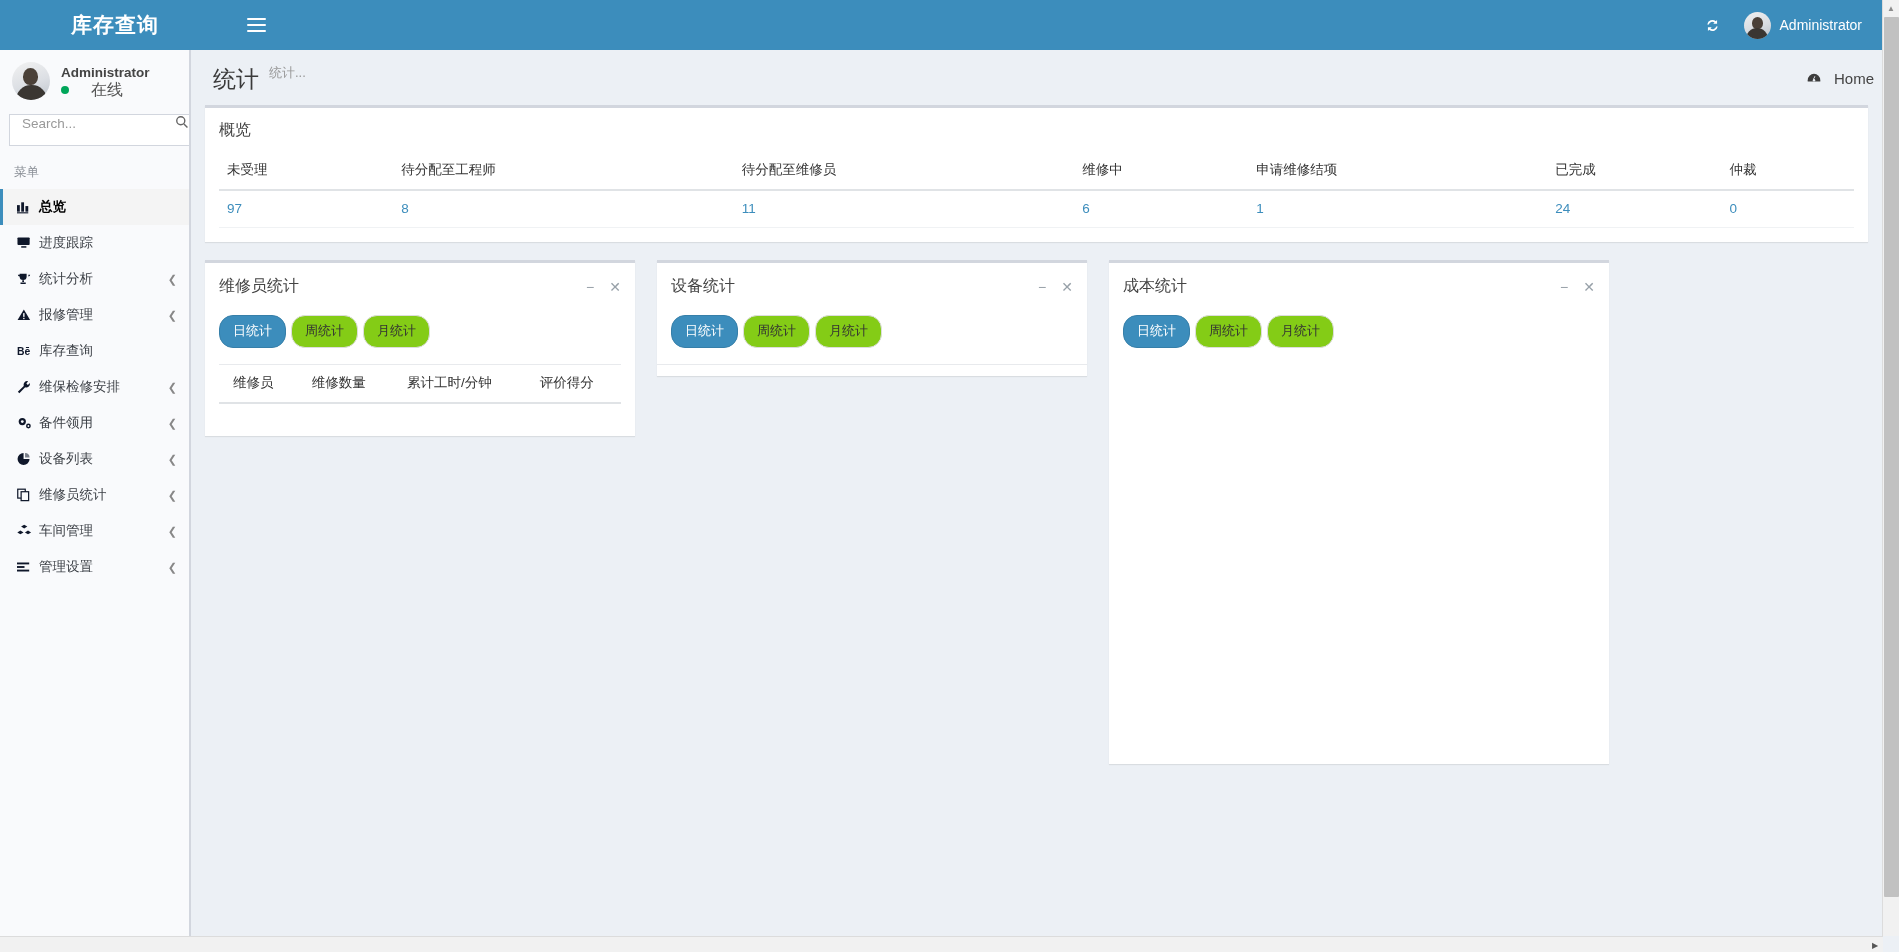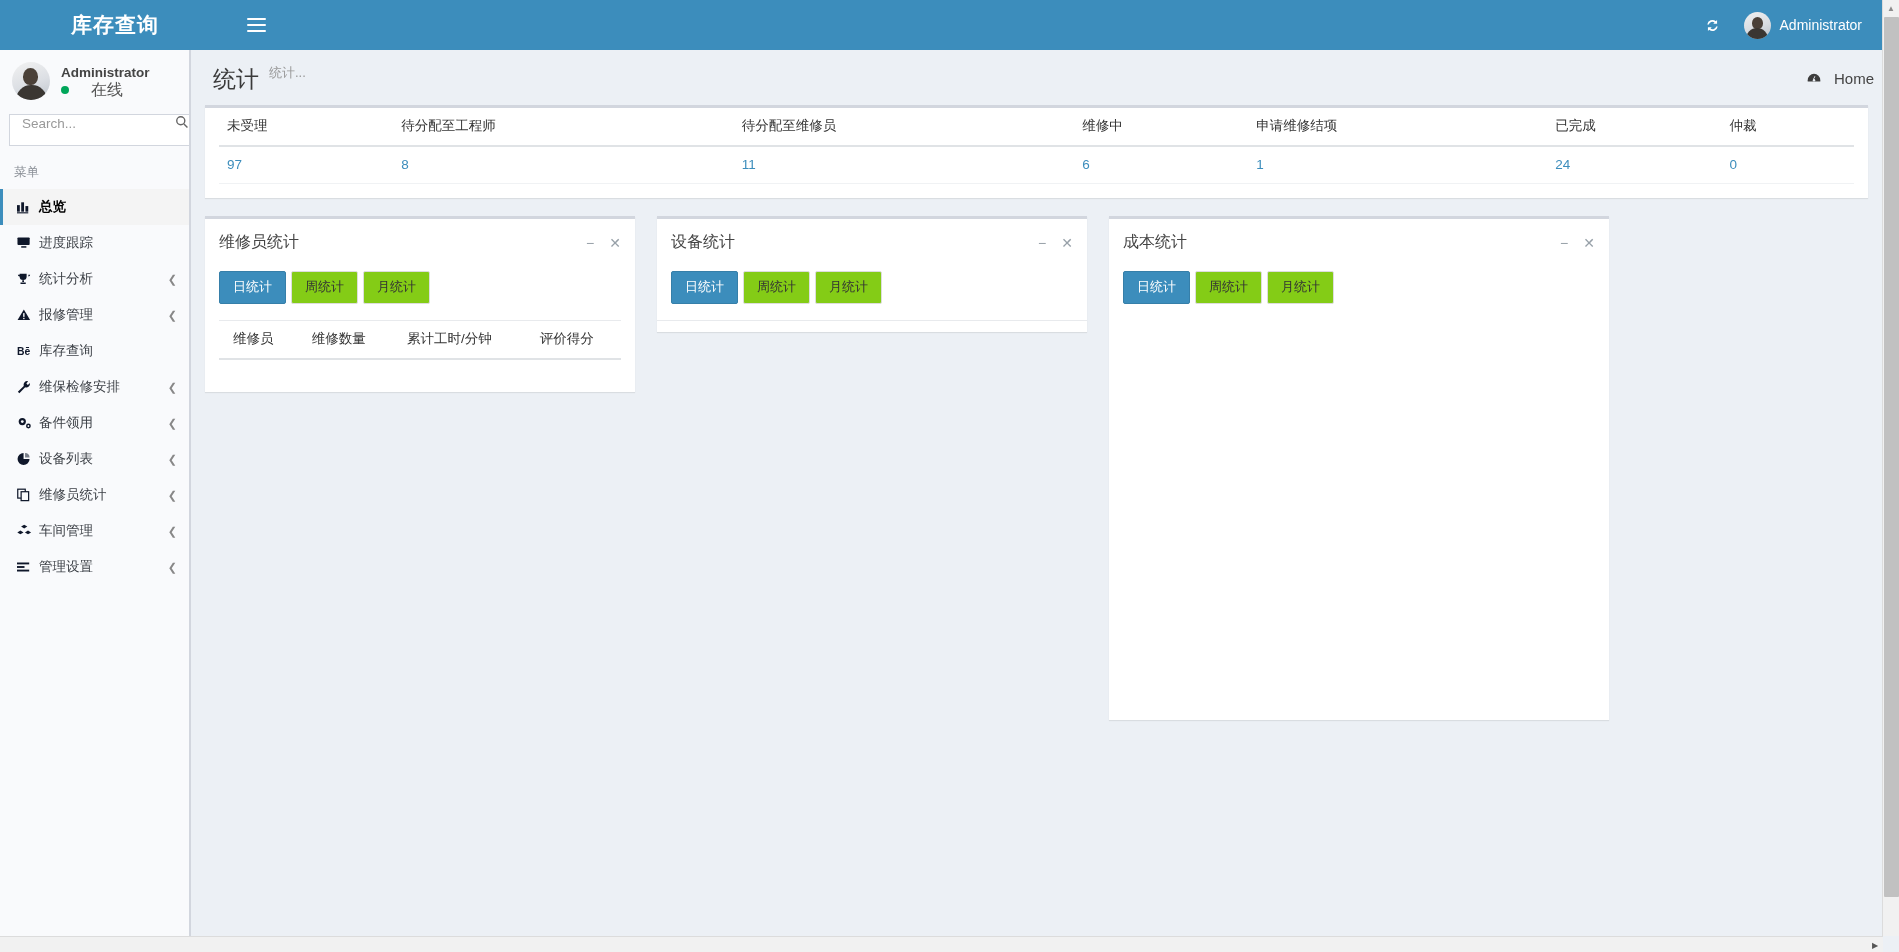--- a/index.html
+++ b/index.html
@@ -193,21 +193,21 @@
     box-shadow: 0 1px 1px rgba(0,0,0,.08);
     flex: 1 1 0;
   }
   .panel-header {
     padding: 13px 14px 12px 14px; display: flex; align-items: center;
   }
   .panel-title { font-size: 16px; color: #444; }
   .btn-group { display: flex; gap: 5px; padding: 6px 14px 16px 14px; }
   .btn {
     font-size: 13px; padding: 7px 13px 8px 13px;
-    border: 1px solid transparent; border-radius: 2px;
+    border: 1px solid transparent; border-radius: 14px;
     cursor: pointer; line-height: 1.2;
     font-family: "Liberation Sans", sans-serif;
   }
   .btn-primary { background: #3c8dbc; border-color: #367fa9; color: #fff; }
   .btn-default { background: #84cc16; border-color: #ddd; color: #333; }
 
   .panel-table-wrap { padding: 0 14px; }
   table.mini-table { width: 100%; border-collapse: collapse; }
   table.mini-table th {
     font-weight: normal; font-size: 13.5px; color: #333;
@@ -446,20 +446,23 @@
               <rect x="7.6" y="3.6" width="0.9" height="4" fill="#ecf0f5" transform="rotate(28 8 6)"></rect>
             </svg>
         </span>
         <span>Home</span>
       </div>
     </div>
 
     <div class="content-body">
 
       <section class="box box-overview">
+        <div class="box-header">
+          <span class="box-title">概览</span>
+        </div>
         <div class="box-body">
           <table class="ov-table">
             <thead>
               <tr>
                 <th>未受理</th>
                 <th>待分配至工程师</th>
                 <th>待分配至维修员</th>
                 <th>维修中</th>
                 <th>申请维修结项</th>
                 <th>已完成</th>

